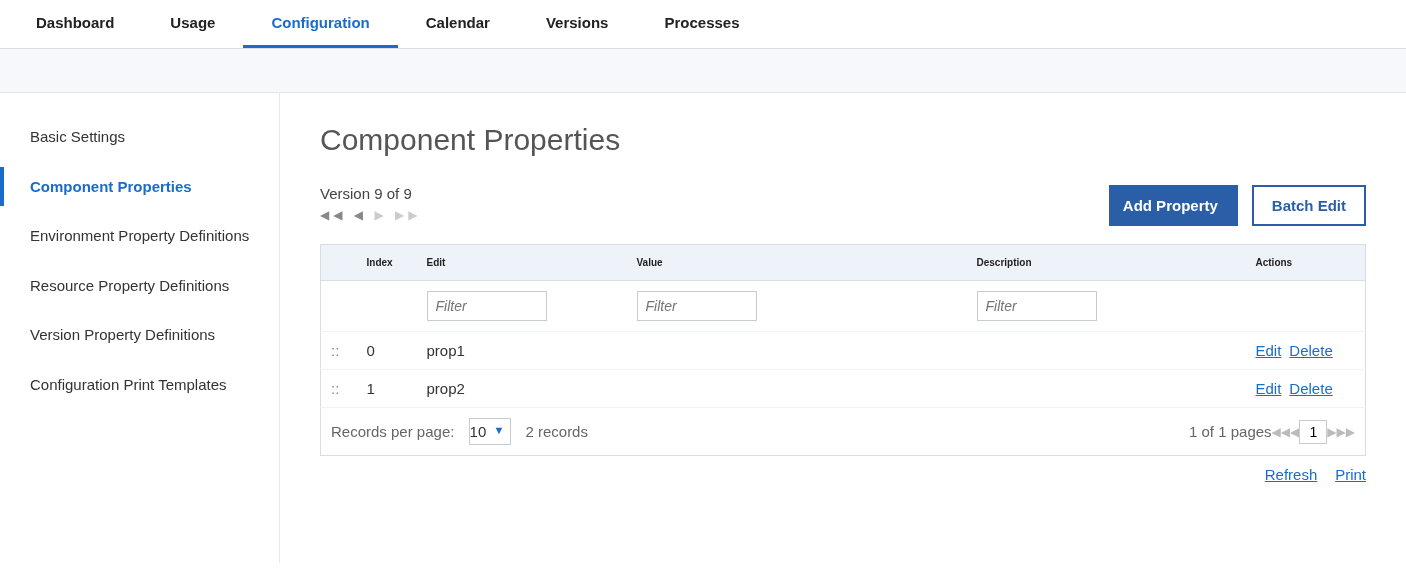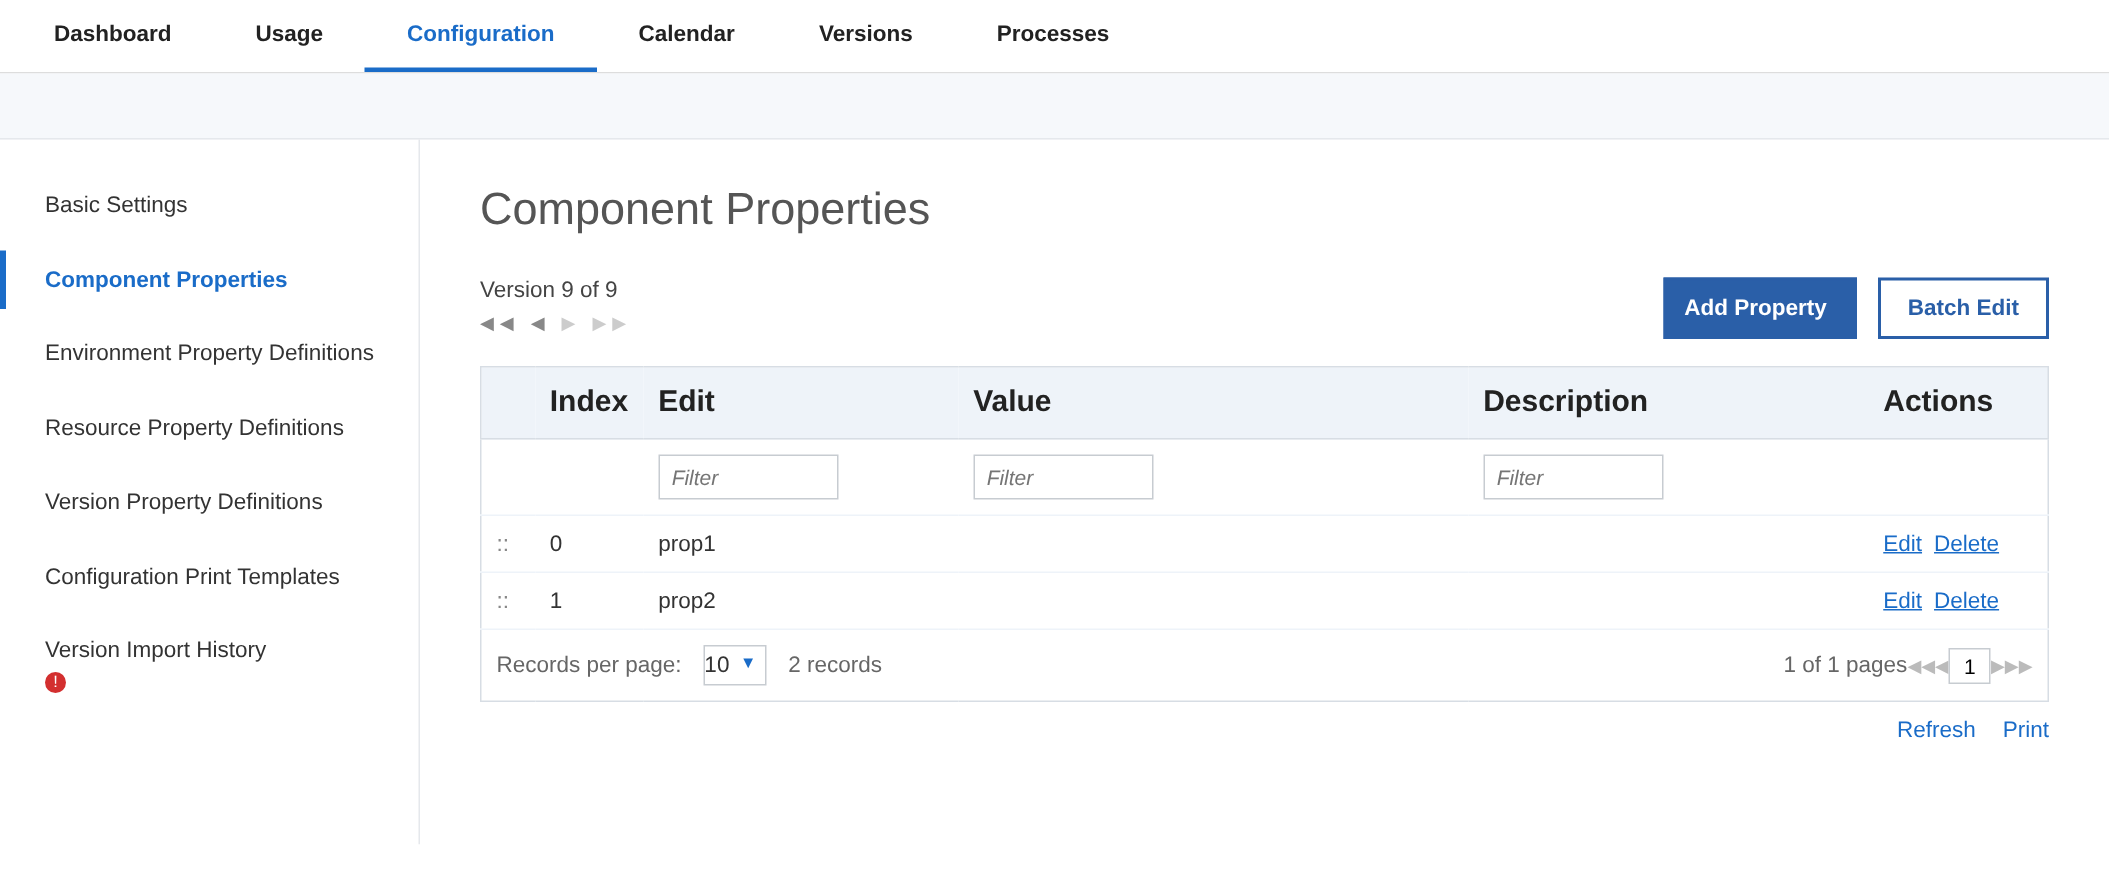--- a/index.html
+++ b/index.html
@@ -19,34 +19,34 @@
 .version-row { display: flex; justify-content: space-between; align-items: flex-start; margin-bottom: 18px; }
 .version-info { font-size: 15px; color: #444; }
 .pager-icons { margin-top: 6px; color: #888; font-size: 12px; letter-spacing: 4px; }
 .pager-icons span { cursor: pointer; }
 .pager-icons .disabled { color: #ccc; }
 .btns { display: flex; gap: 14px; }
 .btn { padding: 10px 18px; font-size: 15px; font-weight: bold; cursor: pointer; border: 2px solid #2a5fa8; }
 .btn.primary { background: #2a5fa8; color: #fff; padding-left: 12px; }
 .btn.secondary { background: #fff; color: #2a5fa8; }
 .table { width: 100%; border: 1px solid #d7dde4; border-collapse: collapse; }
-.table thead th { background: #eef3f9; text-align: left; padding: 12px 10px; font-size: 20px; color: #222; border-bottom: 1px solid #d7dde4; font-weight: bold; }
+.table thead th { background: #eef3f9; text-align: left; padding: 12px 10px; font-size: 10px; color: #222; border-bottom: 1px solid #d7dde4; font-weight: bold; }
 .filter-row td { padding: 8px 10px; border-bottom: 1px solid #e5e8ec; }
 .filter-input { width: 120px; padding: 6px 8px; border: 1px solid #c7ccd1; font-style: italic; color: #7f1d1d; font-size: 14px; }
 .table tbody tr td { padding: 10px; border-bottom: 1px solid #eef3f9; font-size: 15px; }
 .drag-handle { color: #888; cursor: grab; }
 .actions-cell a { color: #1a6cc8; text-decoration: underline; cursor: pointer; margin-right: 8px; }
 .table tfoot td { padding: 10px; color: #666; font-size: 15px; }
 .records-select { border: 1px solid #c7ccd1; padding: 4px 24px 4px 0; color: #333; font-size: 15px; position: relative; display: inline-block; cursor: pointer; margin: 0 10px; }
 .records-select .caret { color: #1a6cc8; position: absolute; right: 6px; top: 5px; font-size: 11px; }
 .foot-pager { display: flex; align-items: center; gap: 0; justify-content: flex-end; color: #666; }
 .foot-pager .nav { color: #bbb; cursor: pointer; font-size: 12px; }
 .foot-pager input { width: 28px; text-align: center; border: 1px solid #c7ccd1; padding: 3px 0; font-size: 14px; }
 .bottom-links { text-align: right; margin-top: 10px; }
-.bottom-links a { color: #1a6cc8; cursor: pointer; margin-left: 14px; font-size: 15px; }
+.bottom-links a { color: #1a6cc8; cursor: pointer; margin-left: 14px; font-size: 15px; text-decoration: underline; }
 .col-handle { width: 36px; text-align: center; }
 .col-index { width: 60px; }
 .col-name { width: 210px; }
 .col-value { width: 340px; }
 .col-desc { }
 .col-actions { width: 120px; }
 </style>
 </head>
 <body>
 
@@ -61,21 +61,20 @@
 <div class="tabbar-spacer"></div>
 
 <div class="layout">
   <div class="sidebar" id="sidebar">
       <div class="side-item">Basic Settings</div>
       <div class="side-item active">Component Properties</div>
       <div class="side-item">Environment Property Definitions</div>
       <div class="side-item">Resource Property Definitions</div>
       <div class="side-item">Version Property Definitions</div>
       <div class="side-item">Configuration Print Templates</div>
-      <div class="side-item">Version Import History<br><span class="alert-icon">!</span></div>
     </div>
 
   <div class="main">
     <h1 class="page-title">Component Properties</h1>
 
     <div class="version-row">
       <div>
         <div class="version-info">Version 9 of 9</div>
         <div class="pager-icons">
           <span>◀◀</span>

